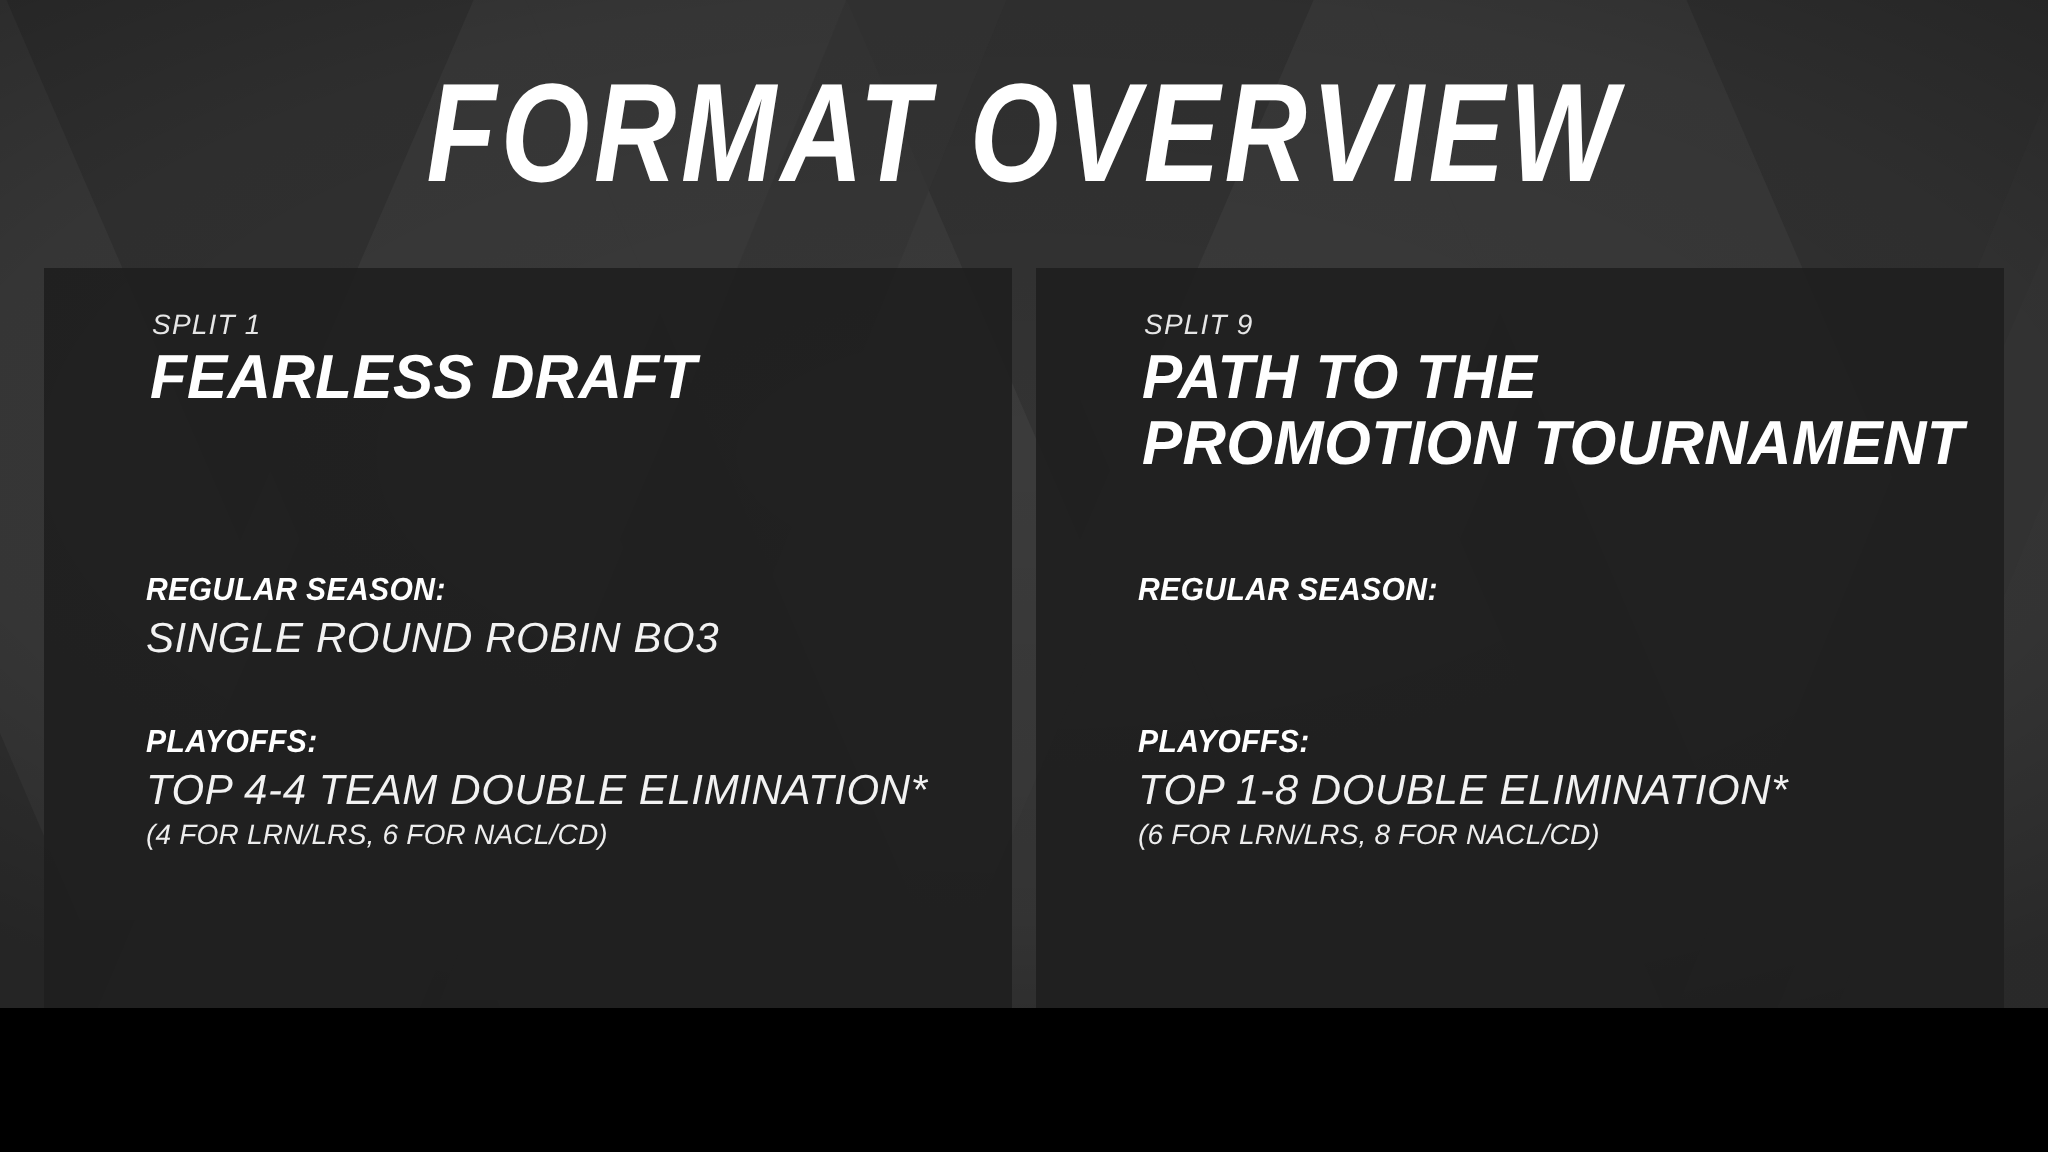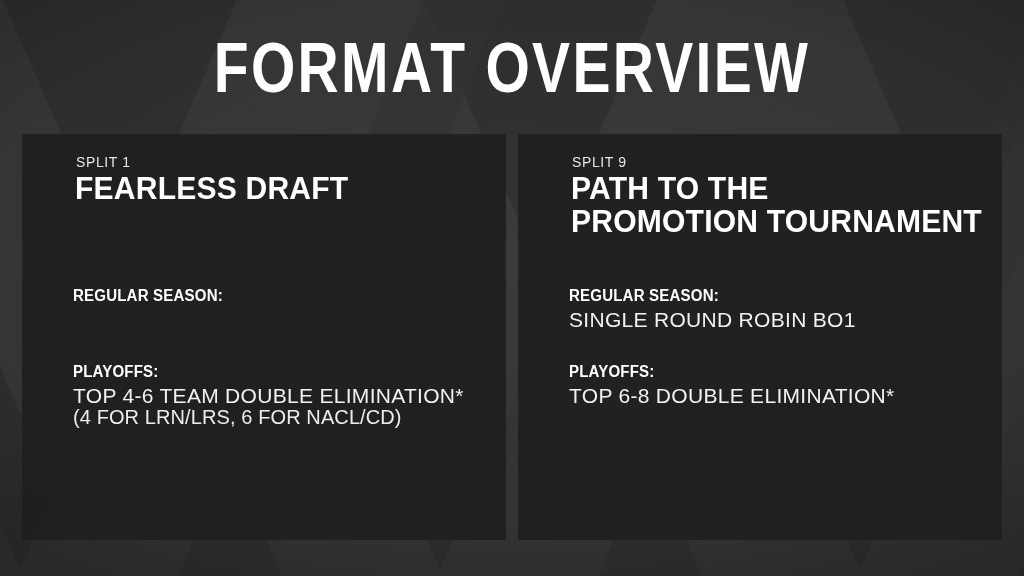--- a/index.html
+++ b/index.html
@@ -3,24 +3,25 @@
 <meta charset="utf-8">
 <style>
   html, body {
     margin: 0;
     padding: 0;
     background: #000;
   }
   #stage {
     position: relative;
     width: 1024px;
-    height: 576px;
+    height: 504px;
     overflow: hidden;
     background: #0369a1;
     font-family: "Liberation Sans", sans-serif;
+    font-style: italic;
     -webkit-font-smoothing: antialiased;
   }
 
   
   .bg-base {
     position: absolute;
     inset: 0;
     background: #333333;
   }
   .bg-chevrons {
@@ -124,21 +125,21 @@
     color: #f2f2f2;
     font-weight: normal;
     font-size: 21px;
     line-height: 26px;
     letter-spacing: 0.3px;
     margin-top: 2px;
   }
   .sec-note {
     color: #ededed;
     font-weight: normal;
-    font-size: 20px;
+    font-size: 14px;
     line-height: 17px;
     letter-spacing: 0.1px;
     margin-top: 0px;
   }
 </style>
 </head>
 <body>
 
 <div id="stage">
 
@@ -170,43 +171,44 @@
 
   <div class="panel panel-left">
     <div class="panel-inner">
       <div class="split-label">SPLIT 1</div>
       <div class="panel-heading">
         <span>FEARLESS DRAFT</span>
       </div>
 
       <div class="section section-regular">
         <div class="sec-label">REGULAR SEASON:</div>
+        <div class="sec-value">SINGLE ROUND ROBIN BO3</div>
       </div>
 
       <div class="section section-playoffs">
         <div class="sec-label">PLAYOFFS:</div>
-        <div class="sec-value">TOP 4-6 TEAM DOUBLE ELIMINATION*</div>
+        <div class="sec-value">TOP 4-4 TEAM DOUBLE ELIMINATION*</div>
         <div class="sec-note">(4 FOR LRN/LRS, 6 FOR NACL/CD)</div>
       </div>
     </div>
   </div>
 
   <div class="panel panel-right">
     <div class="panel-inner">
       <div class="split-label">SPLIT 9</div>
       <div class="panel-heading">
         <span class="hl2">PATH TO THE</span>
         <span class="hl2">PROMOTION TOURNAMENT</span>
       </div>
 
       <div class="section section-regular">
         <div class="sec-label">REGULAR SEASON:</div>
-        <div class="sec-value">SINGLE ROUND ROBIN BO1</div>
       </div>
 
       <div class="section section-playoffs">
         <div class="sec-label">PLAYOFFS:</div>
-        <div class="sec-value">TOP 6-8 DOUBLE ELIMINATION*</div>
+        <div class="sec-value">TOP 1-8 DOUBLE ELIMINATION*</div>
+        <div class="sec-note">(6 FOR LRN/LRS, 8 FOR NACL/CD)</div>
       </div>
     </div>
   </div>
 
 </div>
 
 </body></html>

